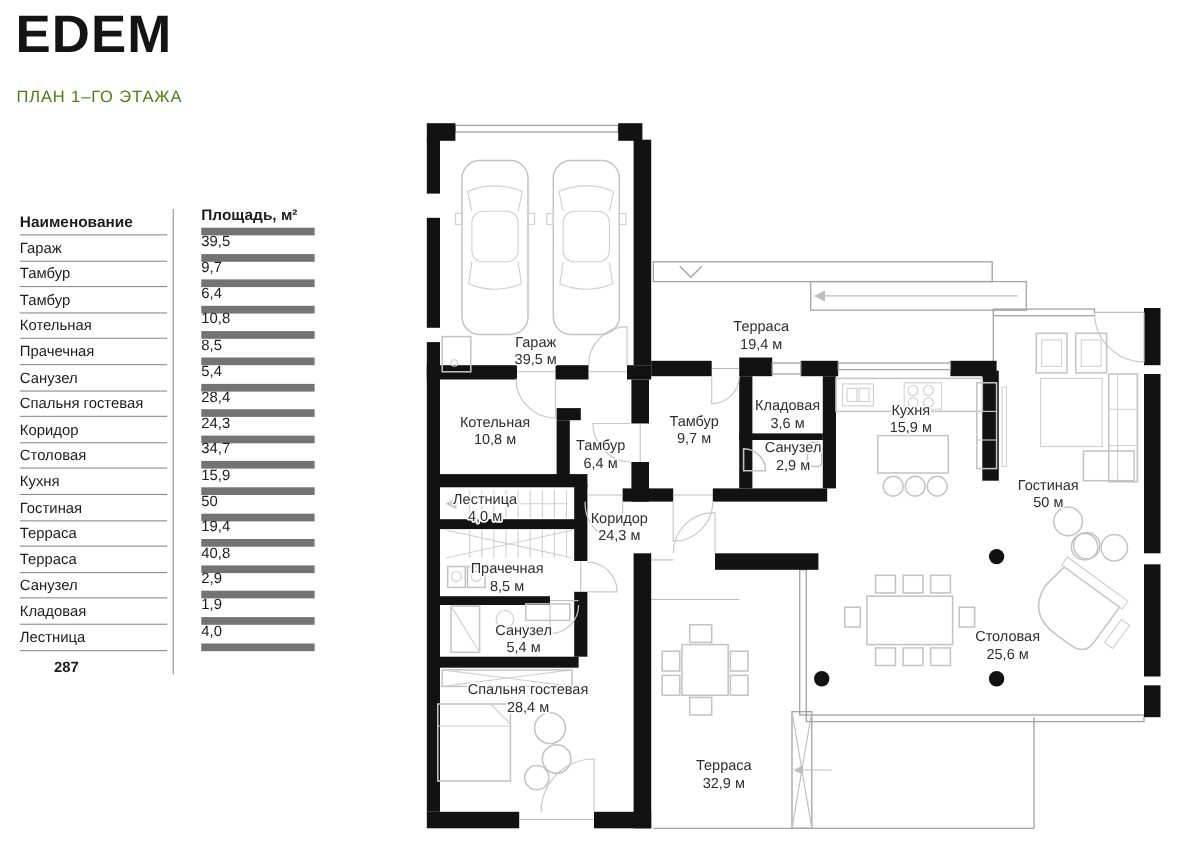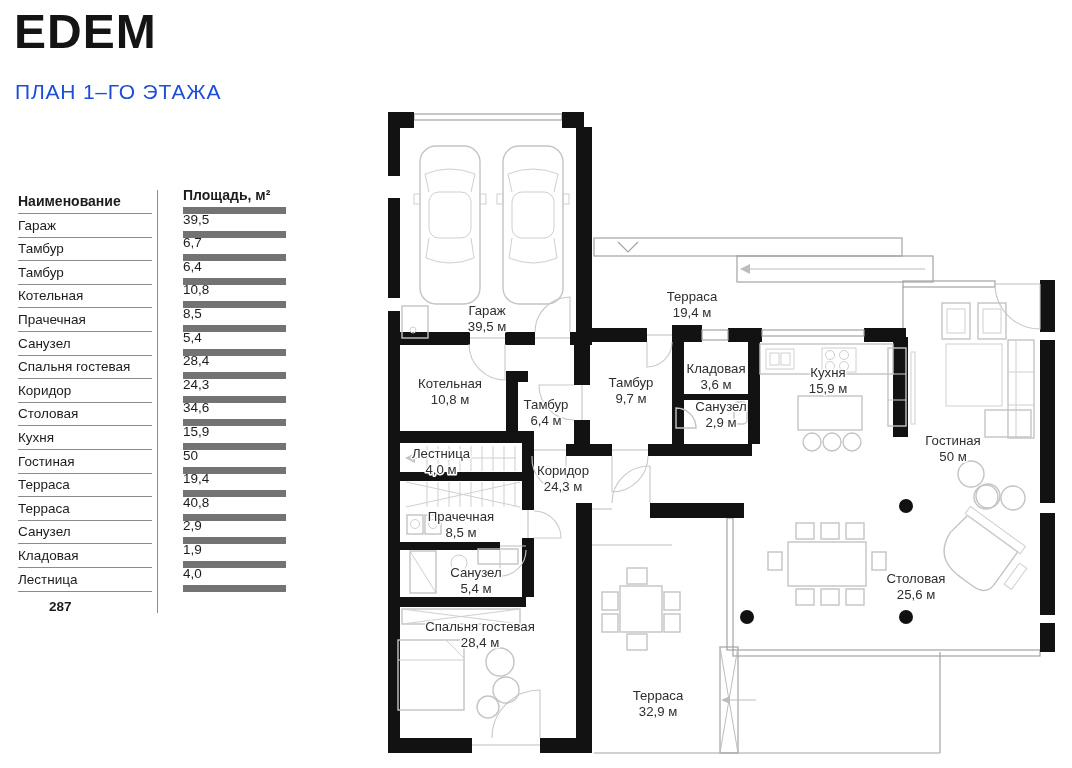--- a/index.html
+++ b/index.html
@@ -1,20 +1,20 @@
 <!DOCTYPE html>
 <html><head>
 <meta charset="utf-8">
 <style>
   html,body{margin:0;padding:0;background:#fff;width:1072px;height:768px;overflow:hidden;
     font-family:"Liberation Sans", sans-serif;color:#1c1c1c;}
   #stage{position:relative;width:1072px;height:768px;background:#fff;text-decoration:underline;}
   
   #brand{position:absolute;left:14px;top:4px;font-size:48px;font-weight:800;letter-spacing:1px;color:#141414;}
-  #subtitle{position:absolute;left:15px;top:80px;font-size:21px;letter-spacing:.8px;color:#1d4ed8;}
+  #subtitle{position:absolute;left:15px;top:80px;font-size:15px;letter-spacing:.8px;color:#4d7c0f;}
   
   #areaTable{position:absolute;left:18px;top:188px;width:270px;}
   .t-head{display:flex;height:26px;font-weight:bold;font-size:14px;text-align:right;}
   .t-row{display:flex;height:23.6px;font-size:13.5px;}
   .t-total{display:flex;height:26px;font-weight:bold;font-size:13.5px;}
   .c1{width:134px;display:flex;align-items:flex-end;padding-bottom:4px;box-sizing:border-box;
       border-bottom:1px solid #8c8c8c;}
   .csp{width:31px;}
   .c2{width:103px;display:flex;align-items:flex-end;padding-bottom:4px;box-sizing:border-box;
       border-bottom:7px solid #737373;}
@@ -49,21 +49,21 @@
     </div>
     <div>
         <div class="t-row">
           <div class="c1">Гараж</div>
           <div class="csp"></div>
           <div class="c2">39,5</div>
         </div>
         <div class="t-row">
           <div class="c1">Тамбур</div>
           <div class="csp"></div>
-          <div class="c2">6,7</div>
+          <div class="c2">9,7</div>
         </div>
         <div class="t-row">
           <div class="c1">Тамбур</div>
           <div class="csp"></div>
           <div class="c2">6,4</div>
         </div>
         <div class="t-row">
           <div class="c1">Котельная</div>
           <div class="csp"></div>
           <div class="c2">10,8</div>
@@ -84,21 +84,21 @@
           <div class="c2">28,4</div>
         </div>
         <div class="t-row">
           <div class="c1">Коридор</div>
           <div class="csp"></div>
           <div class="c2">24,3</div>
         </div>
         <div class="t-row">
           <div class="c1">Столовая</div>
           <div class="csp"></div>
-          <div class="c2">34,6</div>
+          <div class="c2">34,7</div>
         </div>
         <div class="t-row">
           <div class="c1">Кухня</div>
           <div class="csp"></div>
           <div class="c2">15,9</div>
         </div>
         <div class="t-row">
           <div class="c1">Гостиная</div>
           <div class="csp"></div>
           <div class="c2">50</div>

